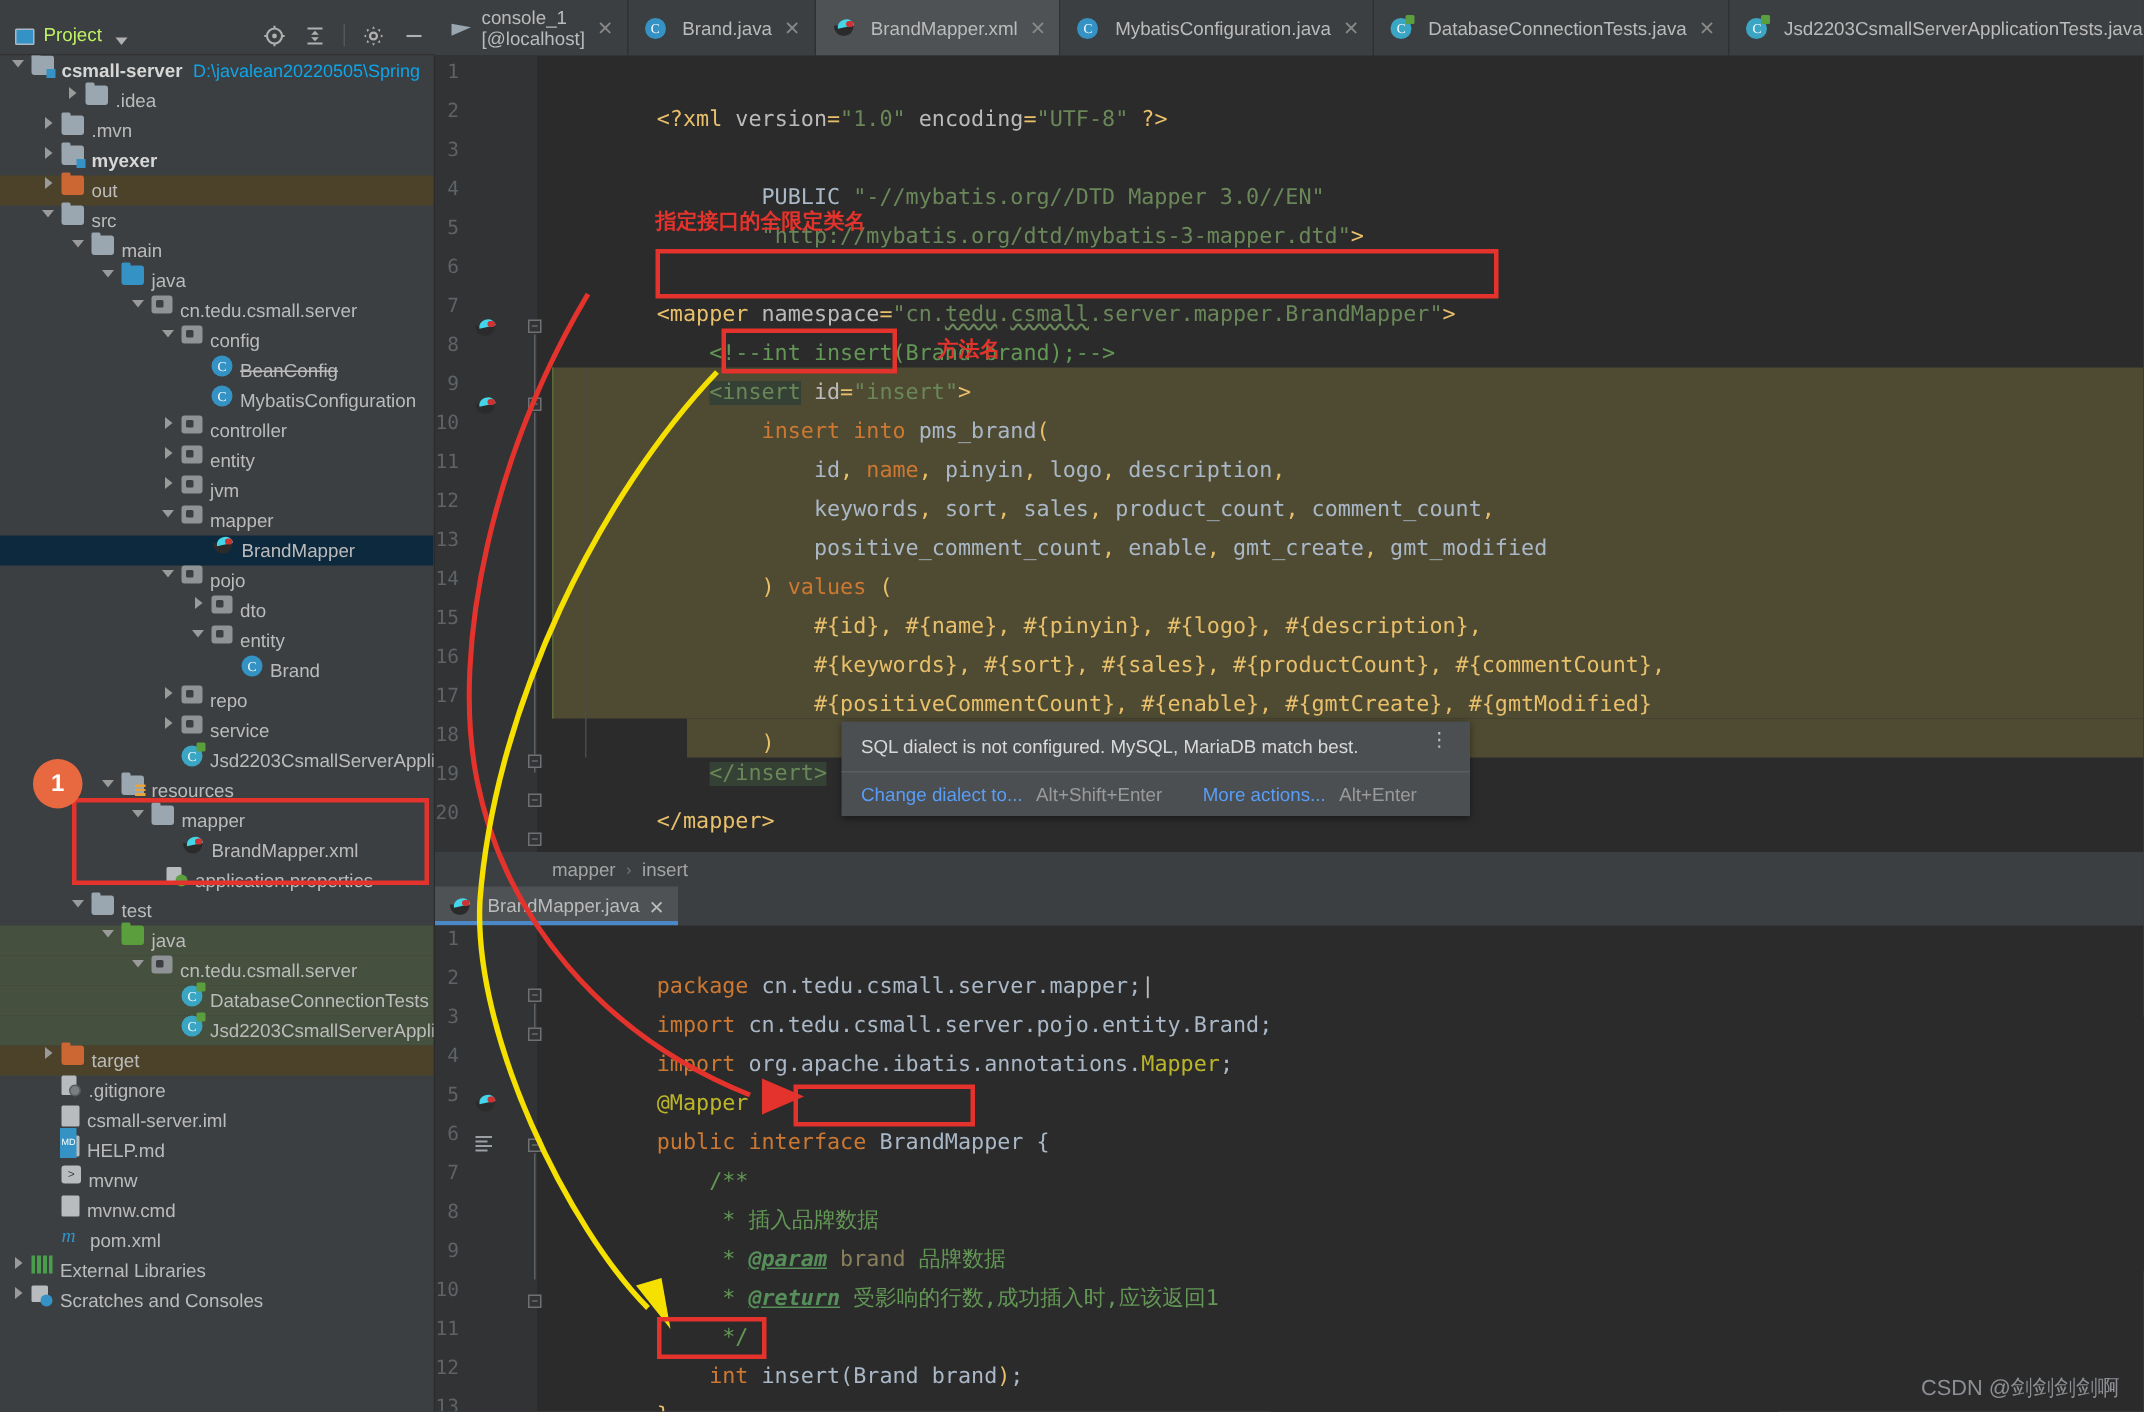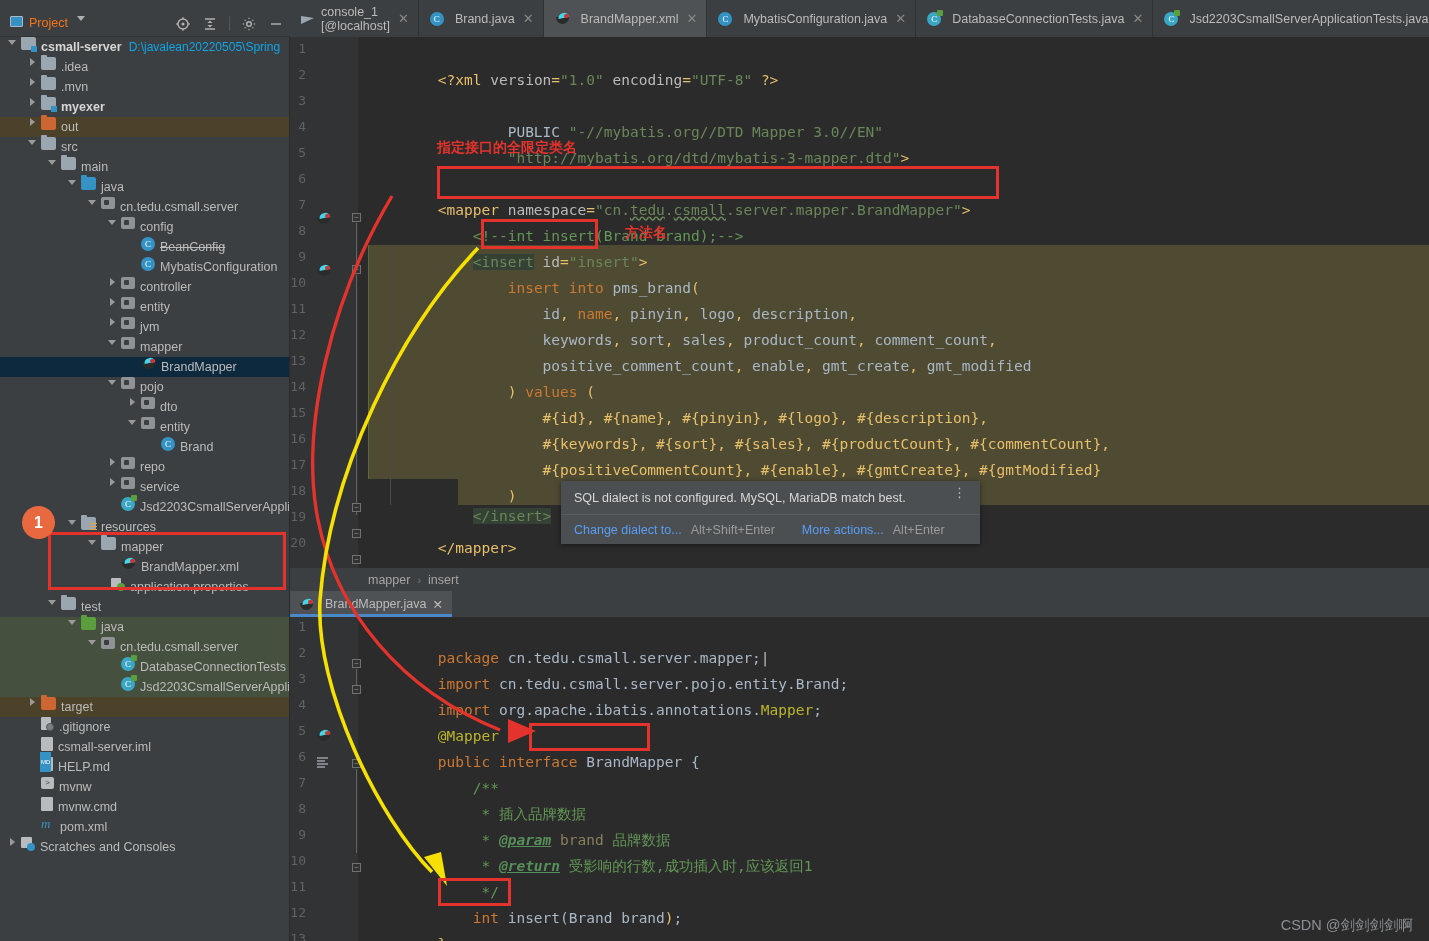--- a/index.html
+++ b/index.html
@@ -29,22 +29,22 @@
     background: #3c3f41;
     border-right: 1px solid #2b2b2b;
   }
   .pp-header {
     position: relative; height: 27px; width: 290px;
     background: #3c3f41;
     border-bottom: 1px solid #323232;
     display: flex; align-items: center;
   }
   .pp-title {
-    display: flex; align-items: flex-start; gap: 6px;
-    padding-left: 10px; color: #f97316; font-size: 12.5px;
+    display: flex; align-items: flex-end; gap: 6px;
+    padding-left: 10px; color: #bef264; font-size: 12.5px;
   }
   .pp-projicon {
     width: 13px; height: 11px; border: 1.5px solid #a9b7c6;
     background: #3592c4; border-radius: 1px; display:inline-block;
   }
   .pp-caret {
     width:0;height:0;border-left:4px solid transparent;border-right:4px solid transparent;
     border-top:5px solid #b0b0b0; display:inline-block; margin-left:3px;
   }
   .pp-actions {
@@ -288,21 +288,21 @@
     </div>
     <div class="tree" id="tree-root">
         <div class="trow" style="padding-left: 8px;">
           <span class="arrow down"></span>
           <span class="ficon fold-gray">
             <i class="badge-b"></i>
           </span>
           <span class="tlabel bold">csmall-server</span>
           <span class="tpath">D:\javalean20220505\Spring</span>
         </div>
-        <div class="trow" style="padding-left: 28px;">
+        <div class="trow" style="padding-left: 44px;">
           <span class="arrow right"></span>
           <span class="ficon fold-gray"></span>
           <span class="tlabel">.idea</span>
         </div>
         <div class="trow" style="padding-left: 28px;">
           <span class="arrow right"></span>
           <span class="ficon fold-gray"></span>
           <span class="tlabel">.mvn</span>
         </div>
         <div class="trow" style="padding-left: 28px;">
@@ -500,20 +500,25 @@
         </div>
         <div class="trow" style="padding-left: 28px;">
           <span class="arrow"></span>
           <span class="fileicon"></span>
           <span class="tlabel">mvnw.cmd</span>
         </div>
         <div class="trow" style="padding-left: 28px;">
           <span class="arrow"></span>
           <span class="mvnicon">m</span>
           <span class="tlabel">pom.xml</span>
+        </div>
+        <div class="trow" style="padding-left: 8px;">
+          <span class="arrow right"></span>
+          <span class="libicon"></span>
+          <span class="tlabel">External Libraries</span>
         </div>
         <div class="trow" style="padding-left: 8px;">
           <span class="arrow right"></span>
           <span class="scratchicon">
             <i class="s1"></i>
             <i class="s2"></i>
           </span>
           <span class="tlabel">Scratches and Consoles</span>
         </div>
       </div>

